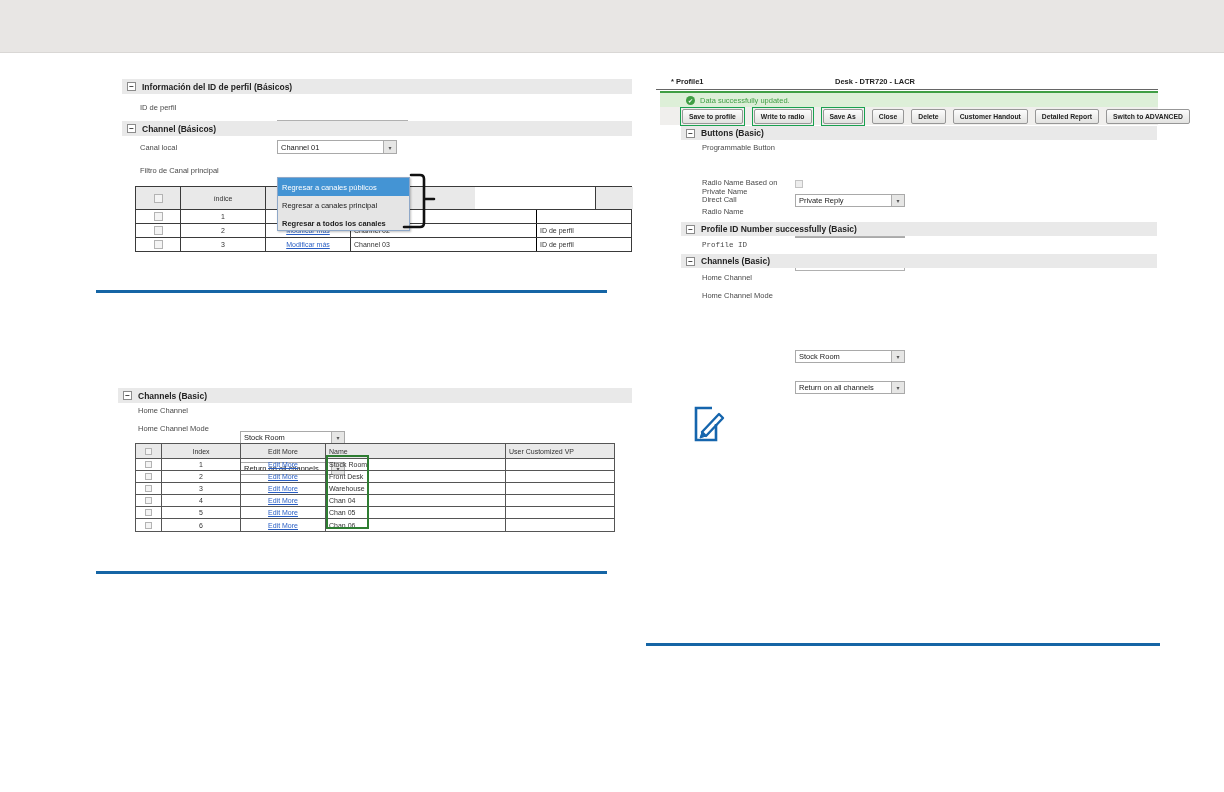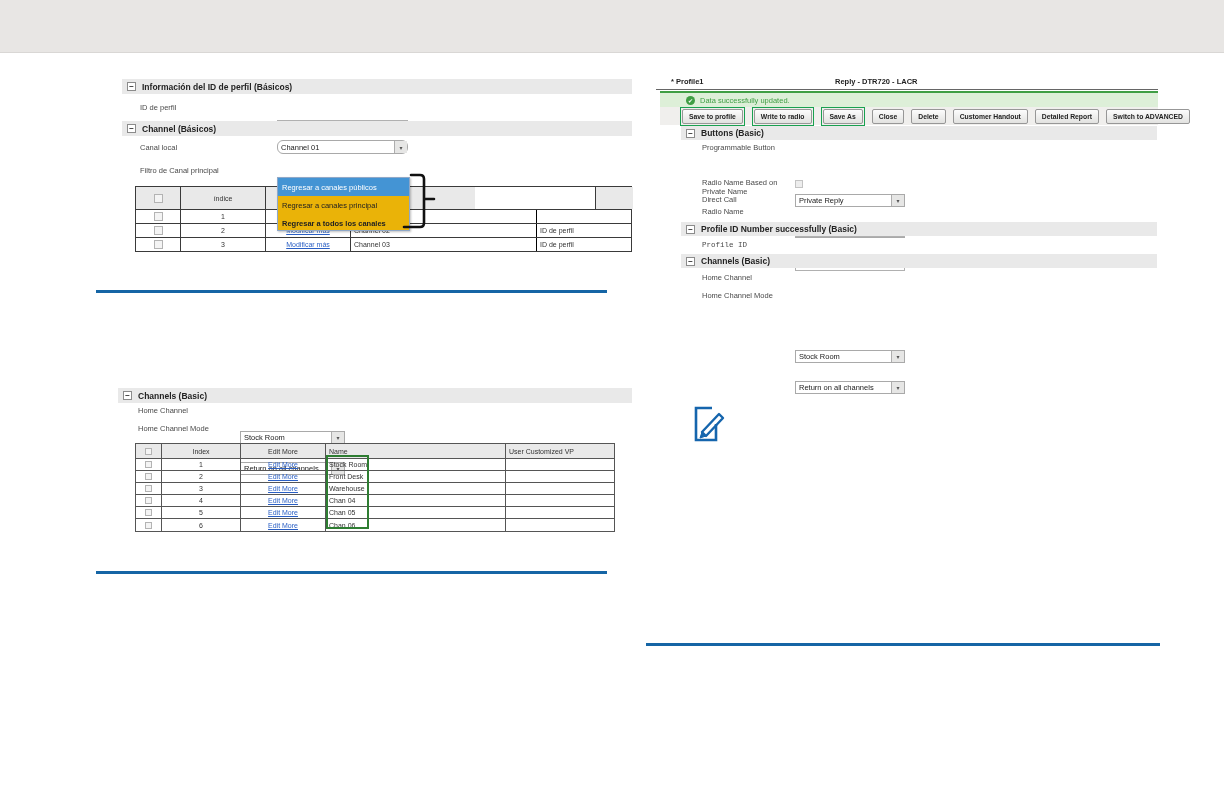--- a/index.html
+++ b/index.html
@@ -20,21 +20,21 @@
   .inp{border:1px solid #b0b0b0;background:#fff;font:7.5px "Liberation Sans",sans-serif;
        padding:0 3px;color:#222;outline:none;margin-top:20px;}
   .sel{border:1px solid #a9a9a9;background:#fff;font-size:7.5px;color:#222;display:flex;
        align-items:center;padding-left:3px;position:relative;}
   .sel .arr{position:absolute;right:0;top:0;bottom:0;width:12px;background:#e6e6e5;
             border-left:1px solid #adadad;display:flex;align-items:center;justify-content:center;
             font-size:6px;color:#555;}
   .sel.active .arr{background:#5fa8dc;color:#fff;border-left-color:#4a8fc0;}
 
   
-  .ddlist{background:#eab308;border:1px solid #8fa8c8;box-shadow:1px 1px 2px rgba(0,0,0,.25);}
+  .ddlist{background:#e5e5e5;border:1px solid #8fa8c8;box-shadow:1px 1px 2px rgba(0,0,0,.25);}
   .opt{height:18px;display:flex;align-items:center;padding-left:4px;font-size:7.5px;color:#222;}
   .opt.hl{background:#4494d4;color:#fff;}
   .opt.bold{font-weight:bold;}
 
   
   .trow{display:flex;box-sizing:border-box;}
   .tcell{box-sizing:border-box;display:flex;align-items:center;justify-content:center;
          font-size:7px;color:#333;overflow:hidden;}
   .tcell.left{justify-content:flex-start;padding-left:3px;}
   .cb{box-sizing:border-box;border:1px solid #b3b3b3;background:#f4f4f4;width:9px;height:9px;}
@@ -68,21 +68,21 @@
   <span>Información del ID de perfil (Básicos)</span>
 </div>
 <div class="abs lbl" style="left:140px;top:103px;">ID de perfil</div>
 <input class="abs inp" style="left: 277px; top: 100px; width: 131px; height: 14px;" value="0000">
 
 <div class="abs secbar" style="left:122px;top:121px;width:510px;height:15px;">
   <span class="collapse">−</span>
   <span>Channel (Básicos)</span>
 </div>
 <div class="abs lbl" style="left:140px;top:143px;">Canal local</div>
-<div class="abs sel" style="left:277px;top:140px;width:131px;height:14px;border-radius:6px;">
+<div class="abs sel" style="left:277px;top:140px;width:120px;height:14px;">
   <span>Channel 01</span>
   <span class="arr">▾</span>
 </div>
 <div class="abs lbl" style="left:140px;top:166px;">Filtro de Canal principal</div>
 <div class="abs sel active" style="left:277px;top:163px;width:131px;height:14px;">
   <span>Regresar a todos los canales</span>
   <span class="arr">▾</span>
 </div>
 
 <div class="abs" style="left:135px;top:186px;width:497px;height:24px;border-top:1px solid #3a3a3a;border-bottom:1px solid #3a3a3a;border-left:1px solid #3a3a3a;border-right:1px solid #3a3a3a;">
@@ -232,21 +232,21 @@
     <div class="tcell left" style="width:180px;border-right:1px solid #555;">Chan 06</div>
     <div class="tcell" style="width:108px;"></div>
   </div>
 </div>
 
 <div class="abs greenbox" style="left:326px;top:455px;width:43px;height:74px;z-index:4;"></div>
 
 <div class="abs bluelin" style="left:96px;top:571px;width:511px;"></div>
 
 <div class="abs" style="left:671px;top:77px;font-size:7.5px;font-weight:bold;color:#222;">* Profile1</div>
-<div class="abs" style="left:835px;top:77px;font-size:7.5px;font-weight:bold;color:#222;">Reply - DTR720 - LACR</div>
+<div class="abs" style="left:835px;top:77px;font-size:7.5px;font-weight:bold;color:#222;">Desk - DTR720 - LACR</div>
 <div class="abs" style="left:656px;top:89px;width:502px;height:1px;background:#666;"></div>
 <div class="abs" style="left:660px;top:91px;width:498px;height:2px;background:#3f9e44;"></div>
 <div class="abs msgbar" style="left:660px;top:93px;width:498px;height:14px;">
   <span class="gcircle">✔</span>
   <span class="msgtext">Data successfully updated.</span>
 </div>
 <div class="abs toolrow" style="left:660px;top:107px;width:498px;height:18px;">
   <span class="hlwrap">
     <span class="btn">Save to profile</span>
   </span>

